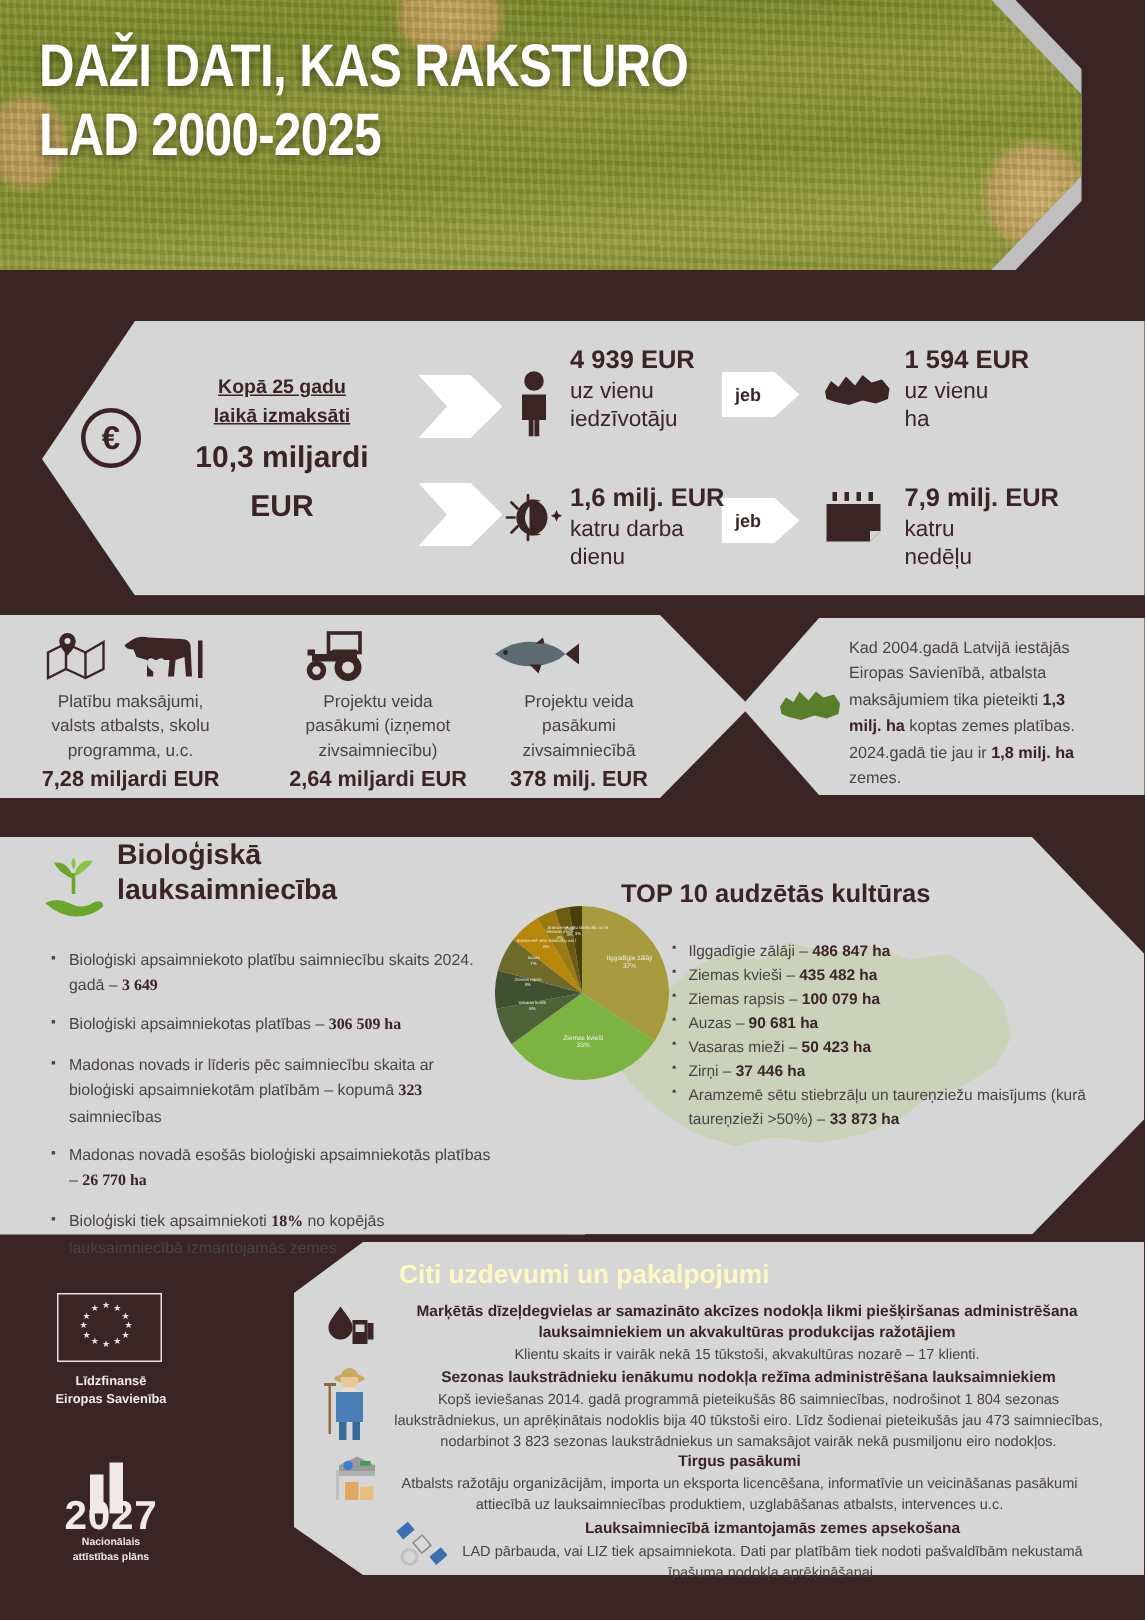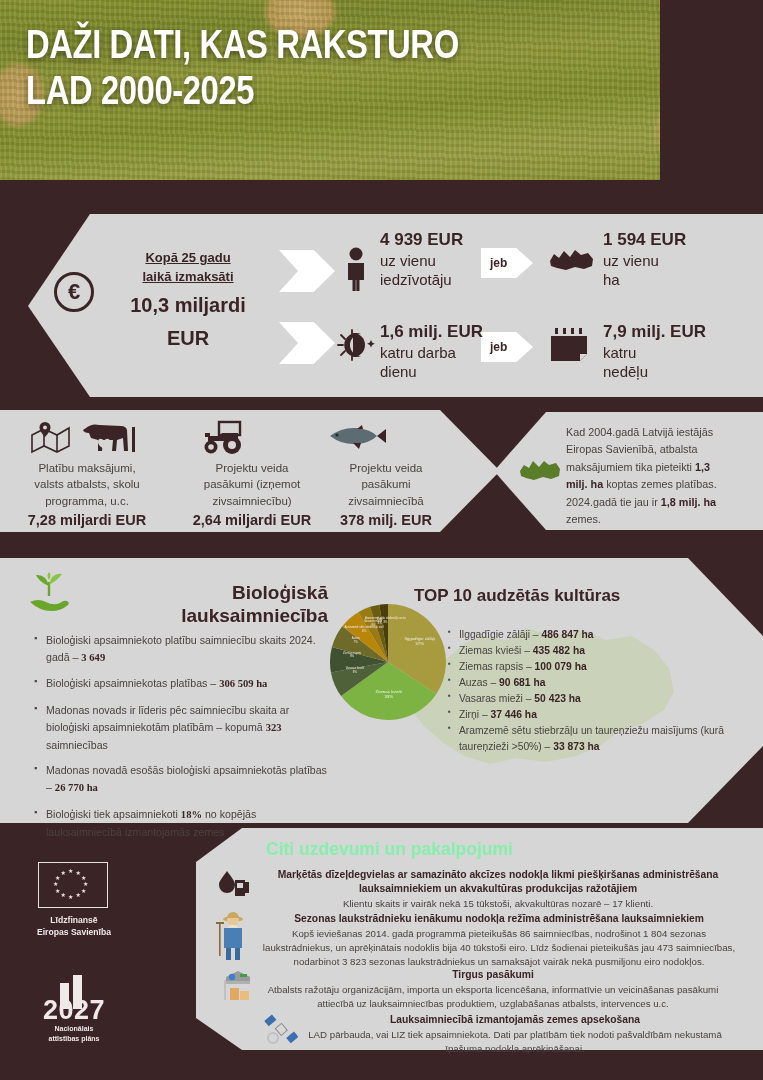--- a/index.html
+++ b/index.html
@@ -7,21 +7,21 @@
   body {
     font-family: "Liberation Sans", sans-serif;
     background: #3b2426;
     position: relative;
     overflow: hidden;
   }
   .page { position: relative; width: 763px; height: 1080px; background: #3b2426; }
 
   
   .header-wrap {
-    position: absolute; left: 0; top: 0; width: 660px; height: 180px;
+    position: absolute; left: 0; top: 0; width: 721px; height: 180px;
     overflow: hidden;
   }
   .header-gray {
     position: absolute; left: 0; top: 0; width: 763px; height: 180px;
     background: #bfbfbf;
     clip-path: polygon(0 0, 677px 0, 763px 90px, 677px 180px, 0 180px);
   }
   .header-photo {
     position: absolute; left: 0; top: 0; width: 763px; height: 180px;
     clip-path: polygon(0 0, 661px 0, 747px 90px, 661px 180px, 0 180px);
@@ -120,24 +120,23 @@
   .panel4 {
     position: absolute; left: 0; top: 558px; width: 390px; height: 265px;
     background: #d6d6d6;
   }
   .panel5 {
     position: absolute; left: 378px; top: 558px; width: 385px; height: 265px;
     background: #d6d6d6;
     clip-path: polygon(0 0, 310px 0, 385px 78px, 385px 188px, 310px 265px, 0 265px);
   }
   .bio-head {
-    position: absolute; left: 78px; top: 582px; width: 250px;
+    position: absolute; left: 78px; top: 560px; width: 250px;
     color: #3b2426; font-size: 19px; font-weight: 800; line-height: 1.2;
     white-space: pre-line;
-    text-align: right;
   }
   .bio-list {
     position: absolute; left: 34px; top: 632px; width: 300px;
     color: #4a4240; font-size: 10.6px; line-height: 1.58;
   }
   .bio-list li { margin-bottom: 9px; list-style: none; position: relative; padding-left: 12px; }
   .bio-list li::before { content: "▪"; position: absolute; left: 0; top: -1px; color: #4a4240; font-size: 9px; }
   .bio-list b { color: #3b2426; font-family: Liberation Serif, serif; }
 
   .top10-head {
@@ -159,21 +158,21 @@
 
   
   .panel6 {
     position: absolute; left: 196px; top: 828px; width: 567px; height: 222px;
     background: #d6d6d6;
     clip-path: polygon(46px 0, 567px 0, 567px 222px, 46px 222px, 0 190px, 0 34px);
     border-top-left-radius: 26px;
   }
   .bottom-head {
     position: absolute; left: 266px; top: 839px;
-    color: #86efac; font-size: 17.5px; font-weight: 800;
+    color: #fef9c3; font-size: 17.5px; font-weight: 800;
   }
   .task { position: absolute; color: #4a4240; text-align: center; }
   .task .th { font-size: 10.3px; font-weight: 800; color: #3b2426; line-height: 1.38; }
   .task .tb { font-size: 9.7px; line-height: 1.42; margin-top: 1px; }
 
   
   .eu-box {
     position: absolute; left: 38px; top: 862px; width: 70px; height: 46px;
     border: 1.4px solid #e8e2e0;
   }

